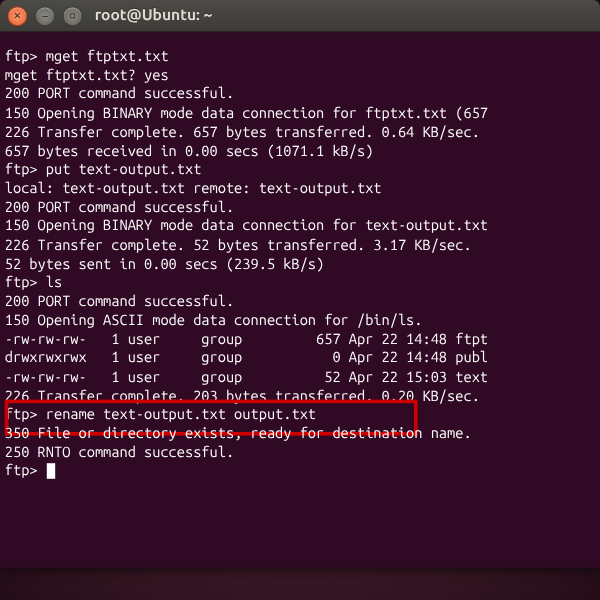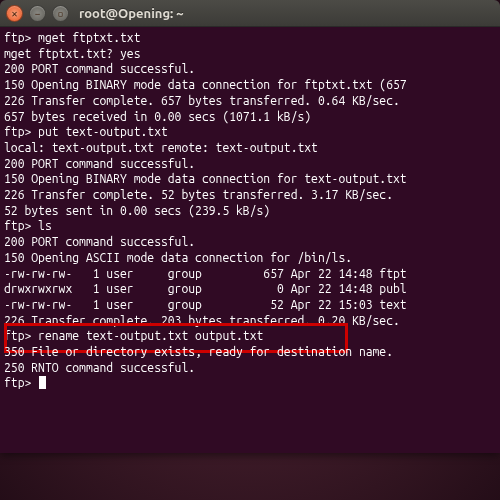--- a/index.html
+++ b/index.html
@@ -48,21 +48,21 @@
     .btn.max { background: radial-gradient(#8a8983, #5f5e58); }
     .title {
       color: #dfdbd2;
       font-family: Ubuntu, sans-serif;
       font-size: 13px;
       font-weight: bold;
       text-shadow: 0 -1px 0 rgba(0,0,0,0.4);
     }
     .terminal {
       background: #300a24;
-      padding: 3px 4px;
+      padding: 13px 4px;
       color: #ffffff;
       font-size: 12.2px;
       line-height: 15.7px;
       white-space: pre;
       min-height: 420px;
     }
     .line { white-space: pre; position: relative; }
     .highlight-box {
       position: absolute;
       border: 3px solid #cc0000;
@@ -91,16 +91,16 @@
 <body>
 <div class="backdrop"></div>
 
 <div class="window">
   <div class="titlebar">
     <div class="buttons">
       <div class="btn close">✕</div>
       <div class="btn min">−</div>
       <div class="btn max">▫</div>
     </div>
-    <div class="title">root@Opening: ~</div>
+    <div class="title">root@Ubuntu: ~</div>
   </div>
   <div class="terminal" id="term"><div class="line">ftp&gt; mget ftptxt.txt</div><div class="line">mget ftptxt.txt? yes</div><div class="line">200 PORT command successful.</div><div class="line">150 Opening BINARY mode data connection for ftptxt.txt (657</div><div class="line">226 Transfer complete. 657 bytes transferred. 0.64 KB/sec.</div><div class="line">657 bytes received in 0.00 secs (1071.1 kB/s)</div><div class="line">ftp&gt; put text-output.txt</div><div class="line">local: text-output.txt remote: text-output.txt</div><div class="line">200 PORT command successful.</div><div class="line">150 Opening BINARY mode data connection for text-output.txt</div><div class="line">226 Transfer complete. 52 bytes transferred. 3.17 KB/sec.</div><div class="line">52 bytes sent in 0.00 secs (239.5 kB/s)</div><div class="line">ftp&gt; ls</div><div class="line">200 PORT command successful.</div><div class="line">150 Opening ASCII mode data connection for /bin/ls.</div><div class="line">-rw-rw-rw-   1 user     group         657 Apr 22 14:48 ftpt</div><div class="line">drwxrwxrwx   1 user     group           0 Apr 22 14:48 publ</div><div class="line">-rw-rw-rw-   1 user     group          52 Apr 22 15:03 text</div><div class="line">226 Transfer complete. 203 bytes transferred. 0.20 KB/sec.</div><div class="line">ftp&gt; rename text-output.txt output.txt<div class="highlight-box"></div></div><div class="line">350 File or directory exists, ready for destination name.</div><div class="line">250 RNTO command successful.</div><div class="line">ftp&gt; <span class="cursor"></span></div></div>
 </div>
 
 </body></html>

